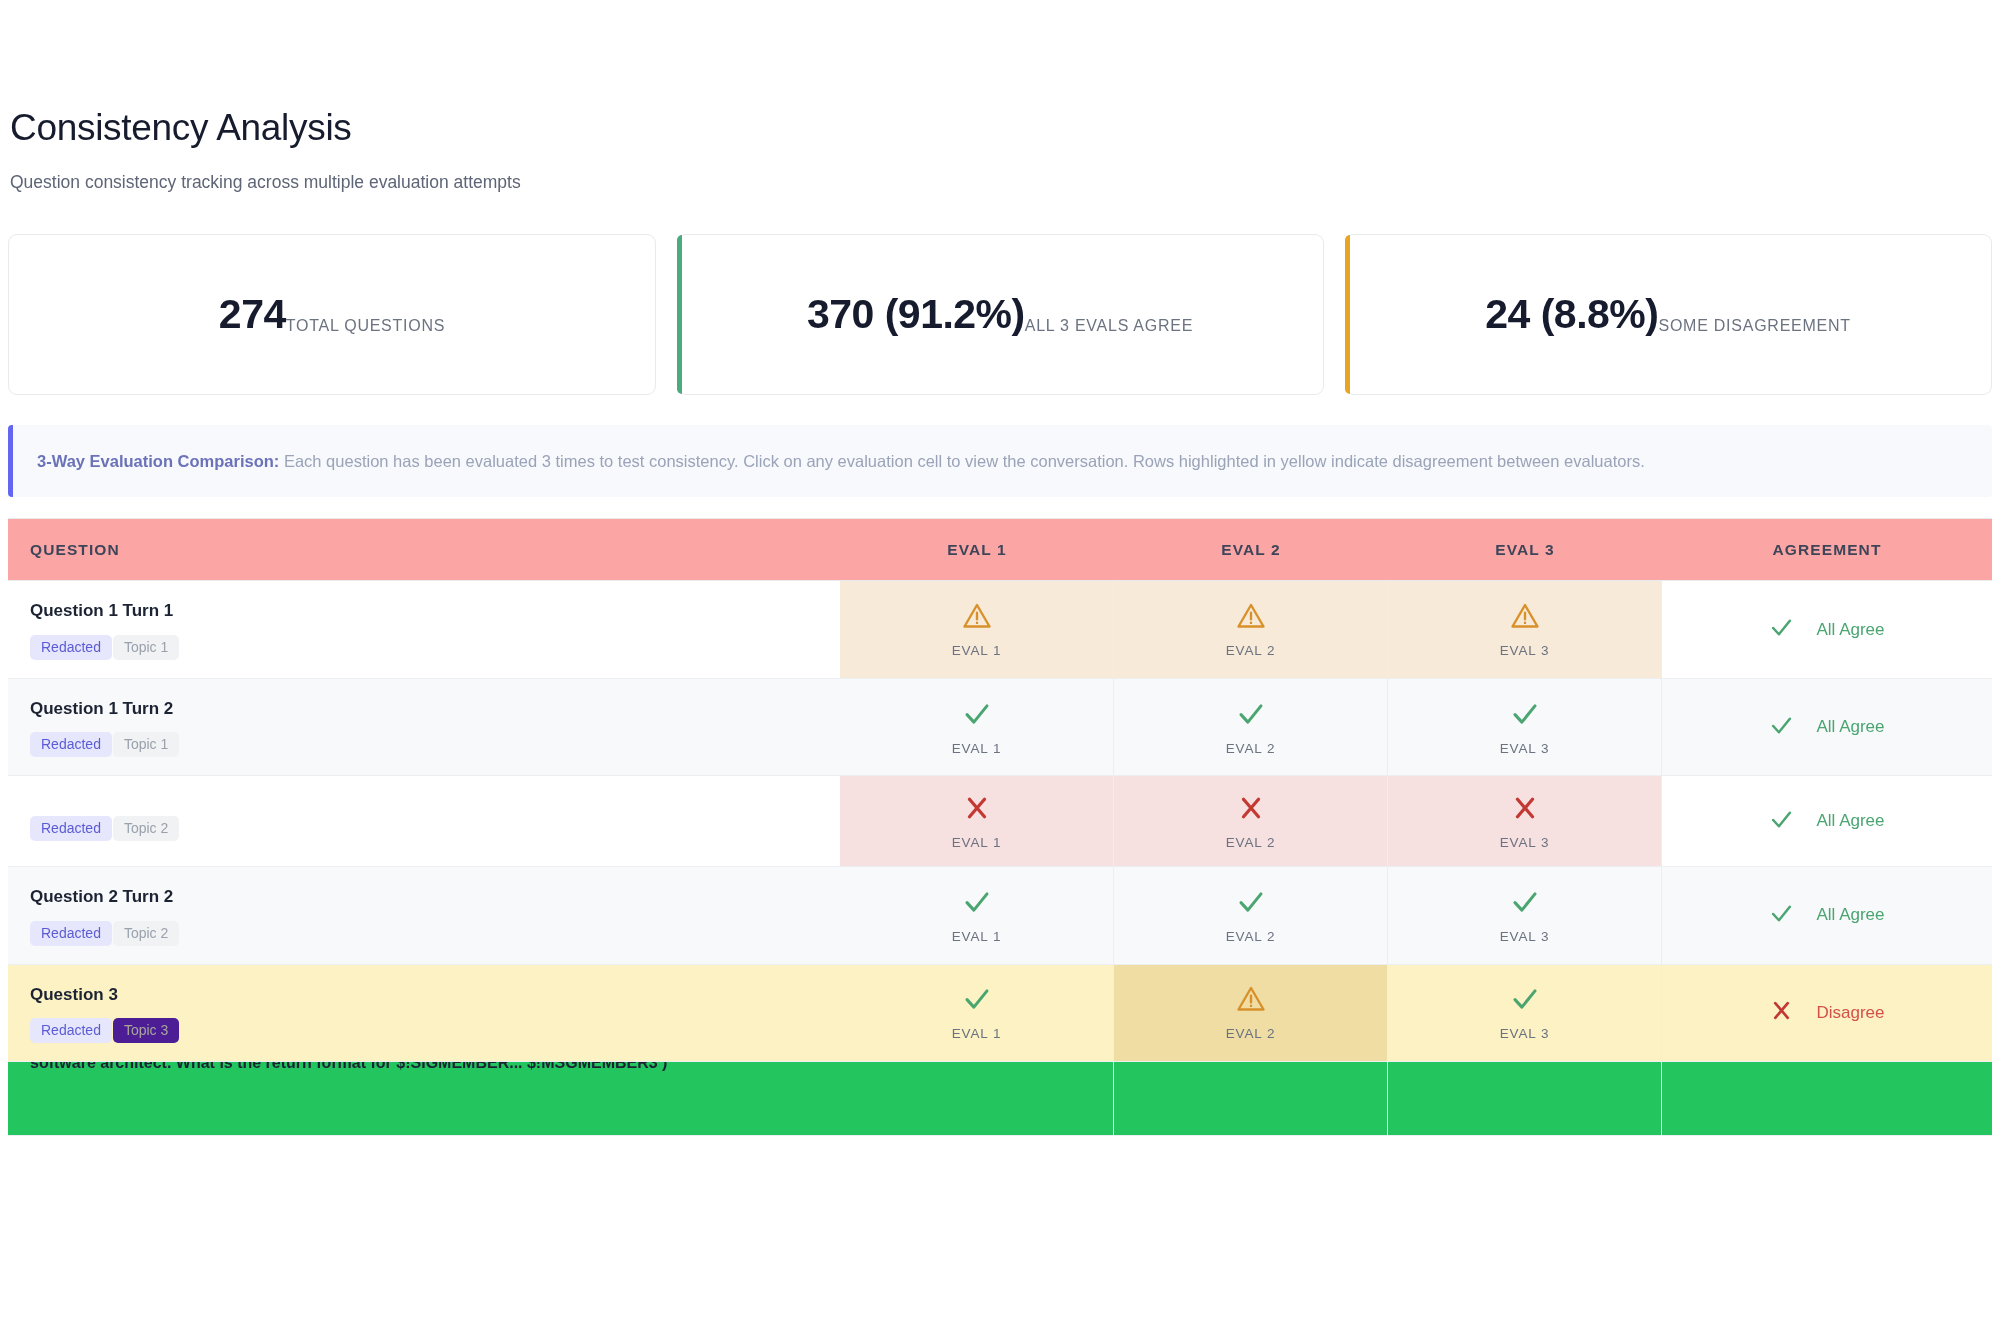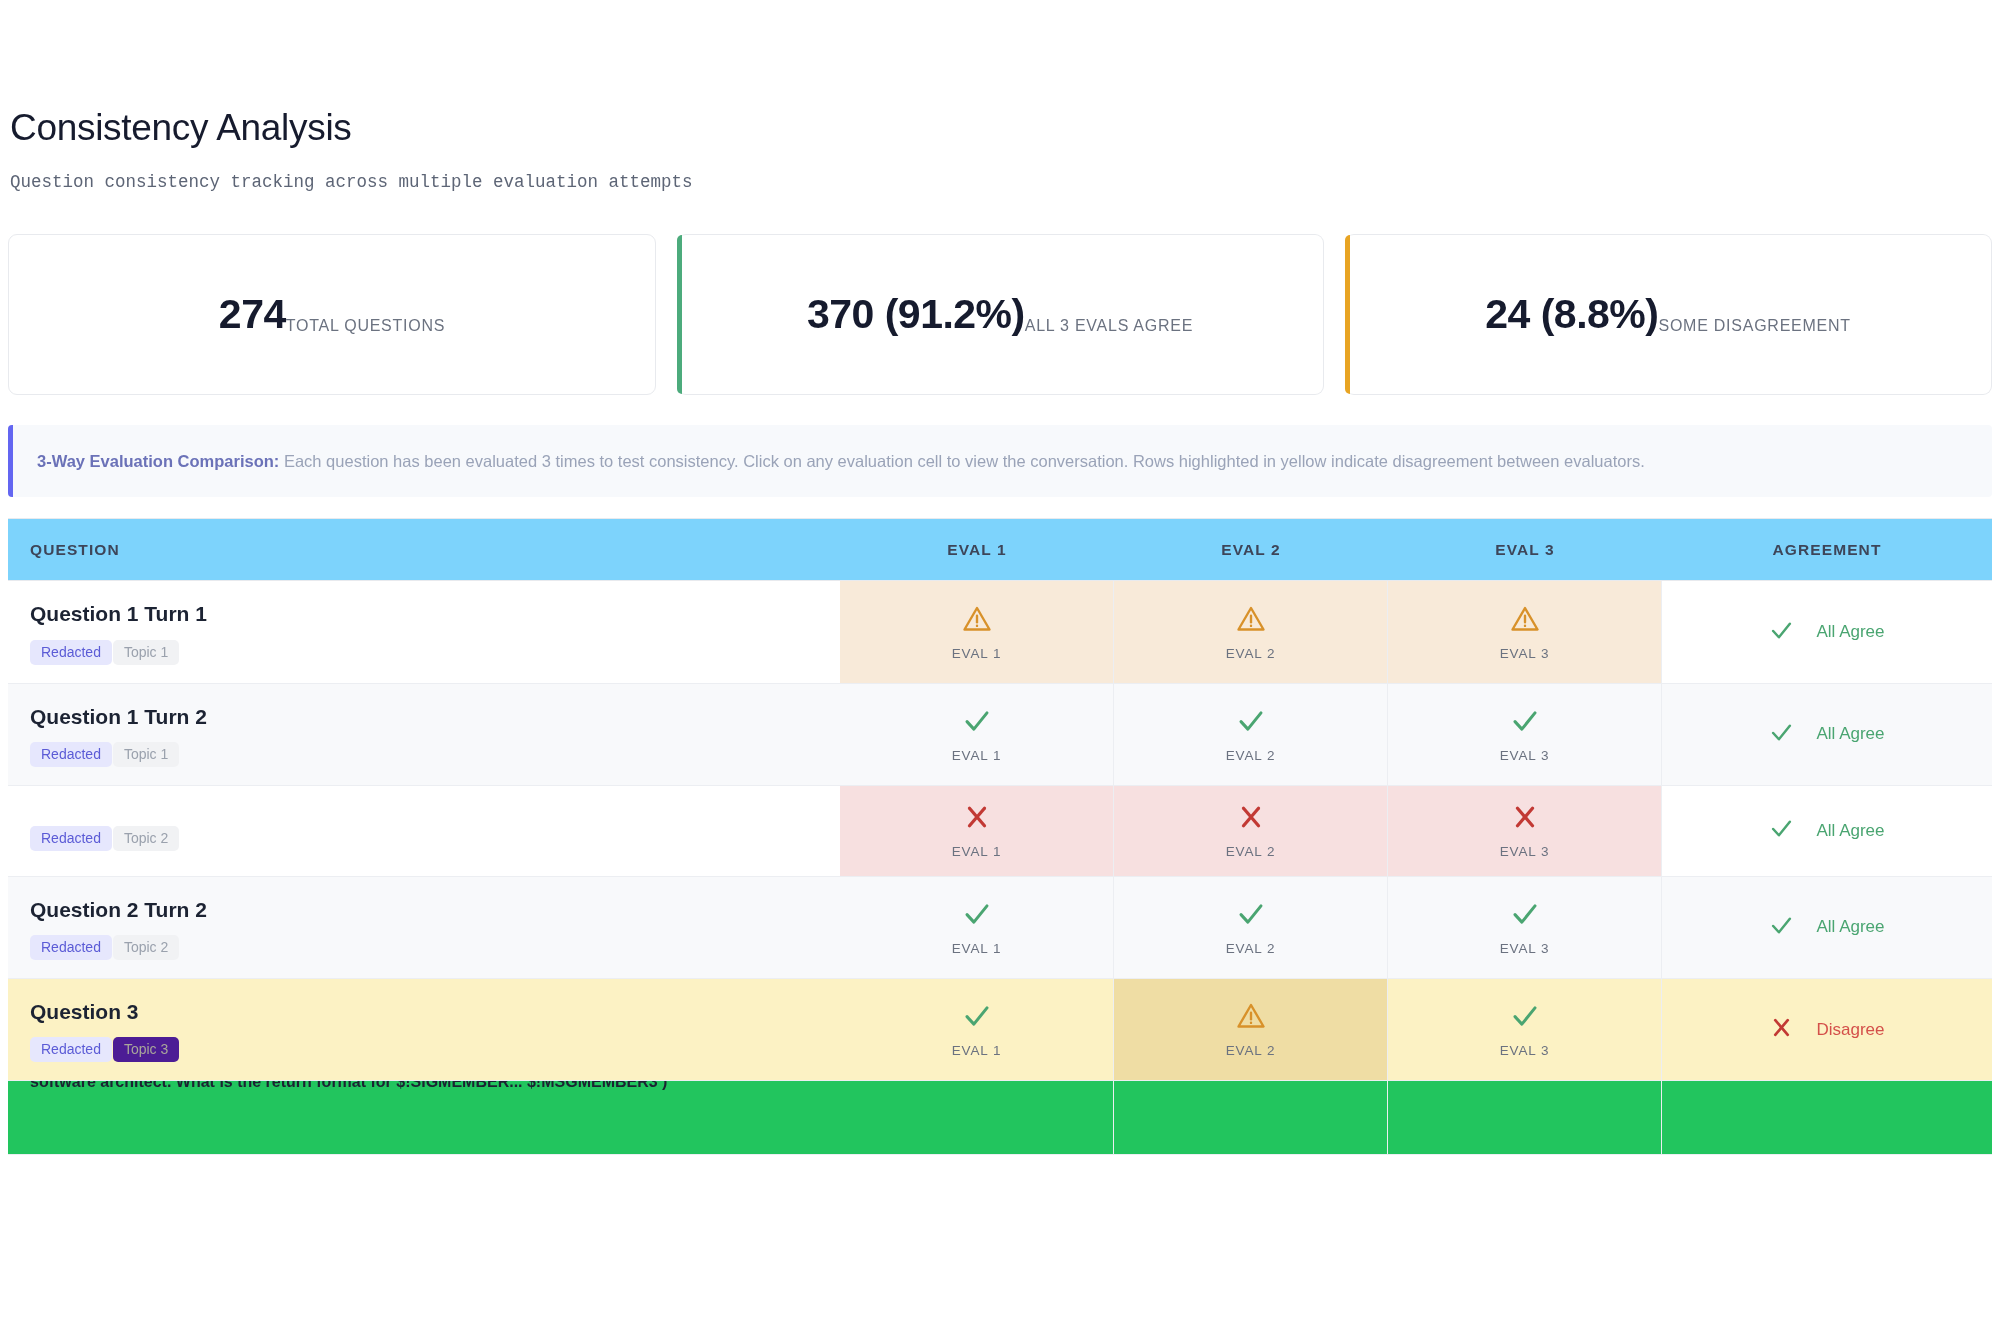--- a/index.html
+++ b/index.html
@@ -11,21 +11,21 @@
   }
   .page { width: 2000px; height: 1333px; position: relative; padding: 0 8px; }
 
   
   .header { padding: 108px 0 0 2px; }
   .page-title {
     font-size: 37px; font-weight: 400; color: #161b2e;
     letter-spacing: -0.3px; line-height: 1.1;
   }
   .page-subtitle {
-    font-size: 17.5px; color: #5d6576; margin-top: 22px; line-height: 1.3; font-family: Liberation Mono, monospace;
+    font-size: 17.5px; color: #5d6576; margin-top: 22px; line-height: 1.3;
   }
 
   
   .stats-row { display: flex; gap: 21px; margin-top: 41px; }
   .stat-card {
     flex: 1 1 0; height: 161px;
     background: #ffffff;
     border: 1px solid #e8eaee;
     border-radius: 9px;
     display: flex; flex-direction: row;
@@ -60,21 +60,21 @@
 
   
   .table-wrap {
     margin-top: 21px;
     border-top: 1px solid #e8eaee;
     overflow: hidden;
   }
   .thead {
     display: flex; align-items: center;
     height: 62px;
-    background: #7dd3fc;
+    background: #fca5a5;
     border-bottom: 1px solid #e8eaee;
   }
   .th {
     font-size: 15.5px; font-weight: 600; color: #3d4559;
     letter-spacing: 1.1px; text-transform: uppercase;
   }
   .col-question { width: 832px; padding-left: 22px; }
   .col-eval { width: 274px; text-align: center; }
   .col-agreement { flex: 1 1 auto; text-align: center; }
 
@@ -85,21 +85,21 @@
     background: #ffffff;
   }
   .trow.alt { background: #f8f9fb; }
   .trow.flag { background: #fcf2c4; }
 
   .cell-question {
     width: 832px; padding: 20px 22px 18px 22px;
     display: flex; flex-direction: column; justify-content: center;
   }
   .q-title {
-    font-size: 21px; font-weight: 700; color: #1c2333; line-height: 1.2;
+    font-size: 17px; font-weight: 700; color: #1c2333; line-height: 1.2;
   }
   .q-badges { display: flex; gap: 1px; margin-top: 13px; }
   .badge {
     font-size: 14px; padding: 5px 11px 6px; border-radius: 5px; line-height: 1;
   }
   .badge-redacted { background: #e6e7fd; color: #5b5bd6; }
   .badge-topic { background: #f1f2f4; color: #9aa1ad; }
   .trow.flag .badge-topic { background: #4c1d95; color: #a9a79a; }
   .trow.flag .badge-redacted { background: #e6e7fd; color: #5b5bd6; }
 

